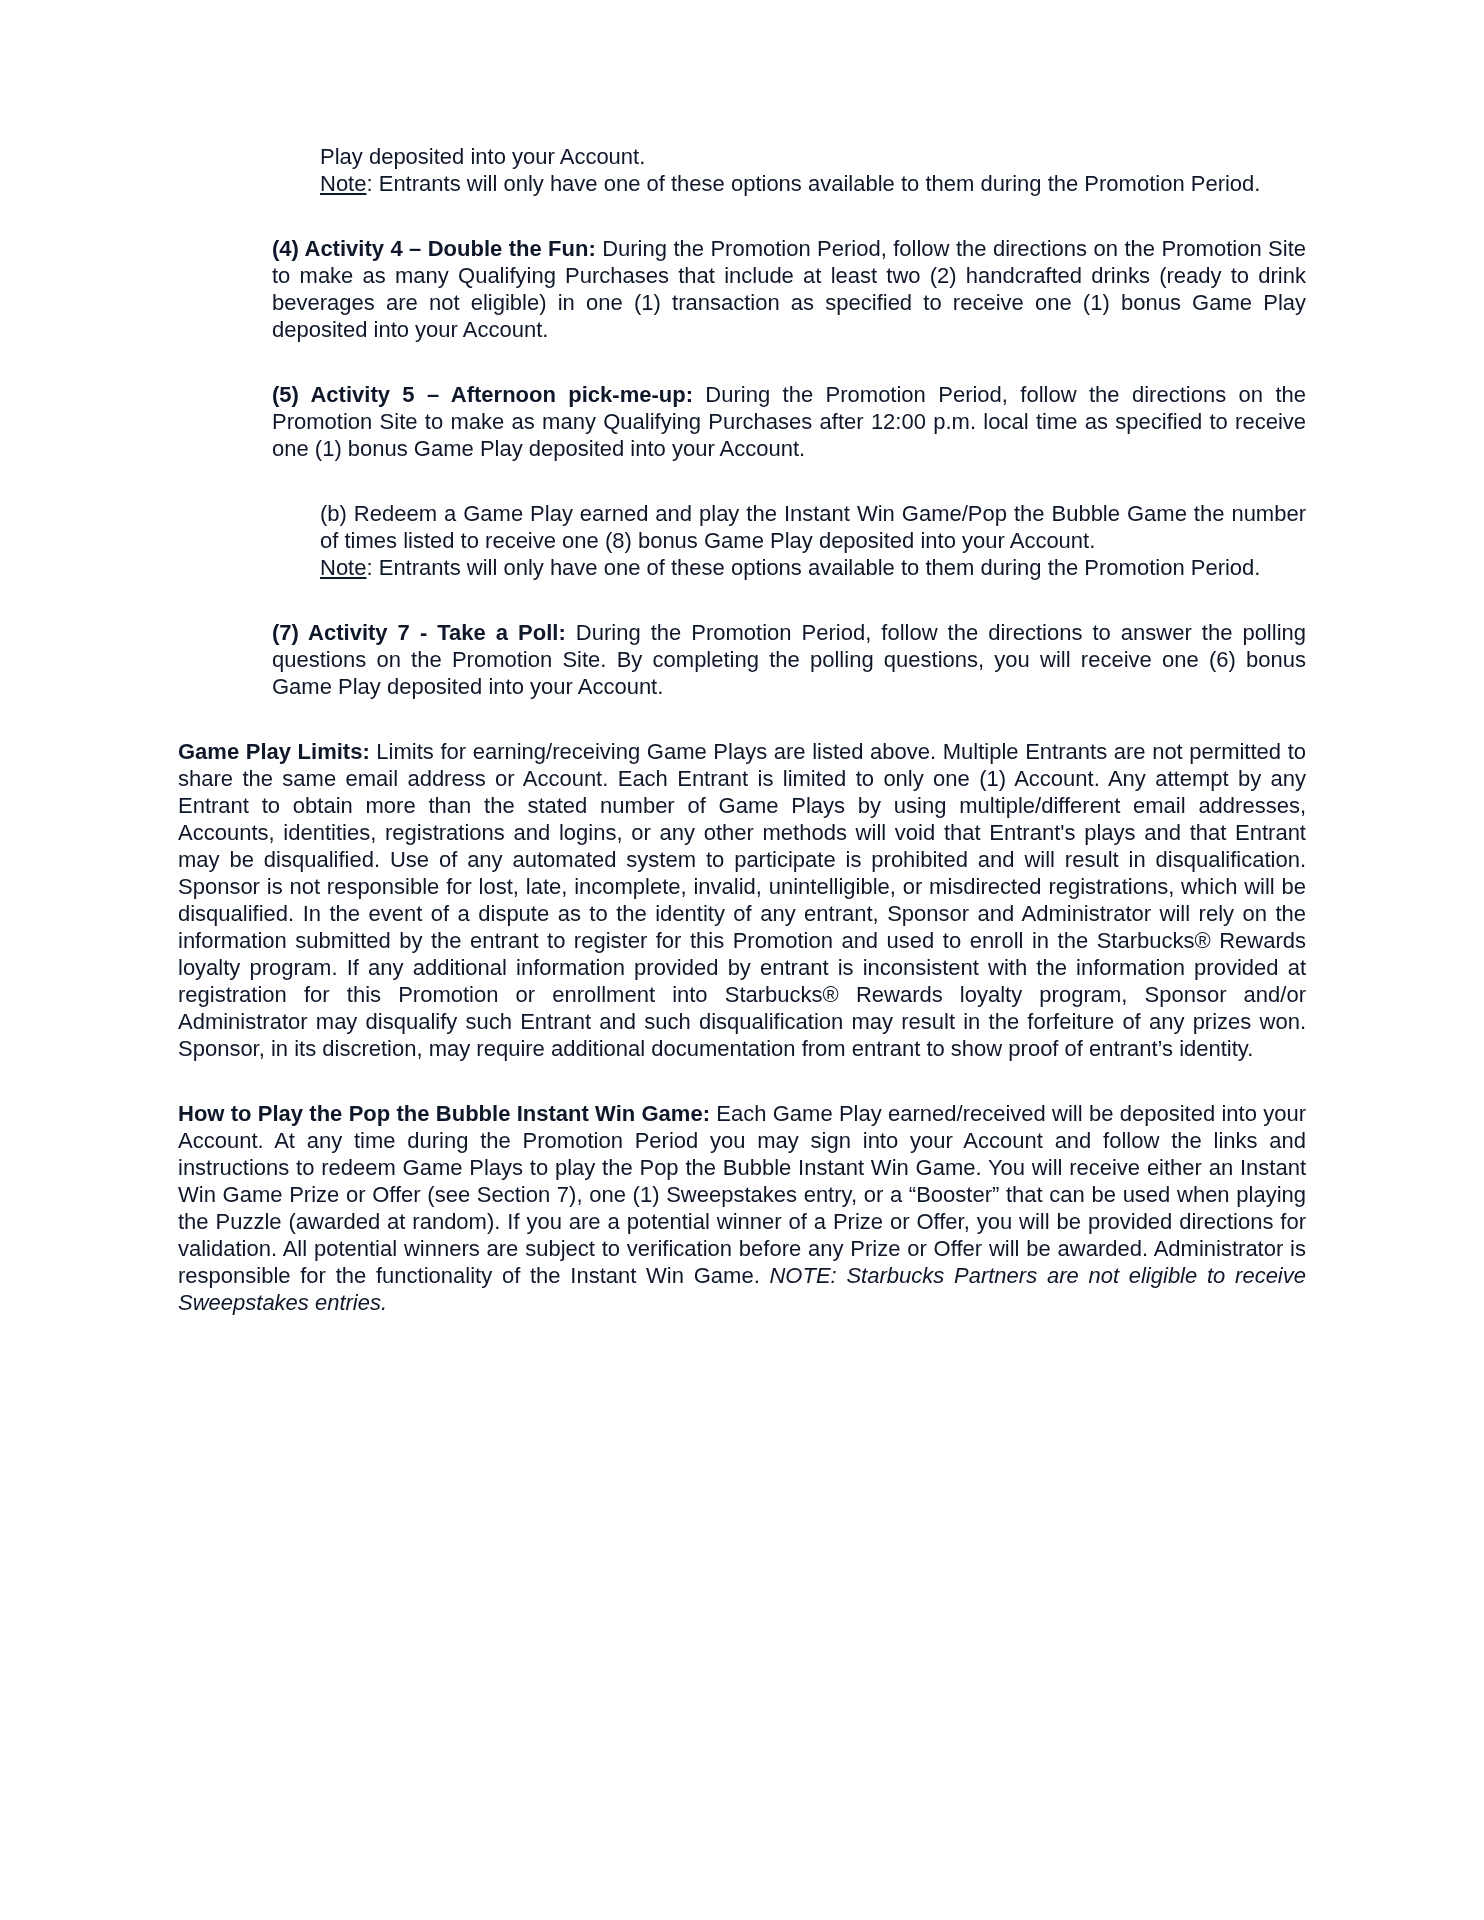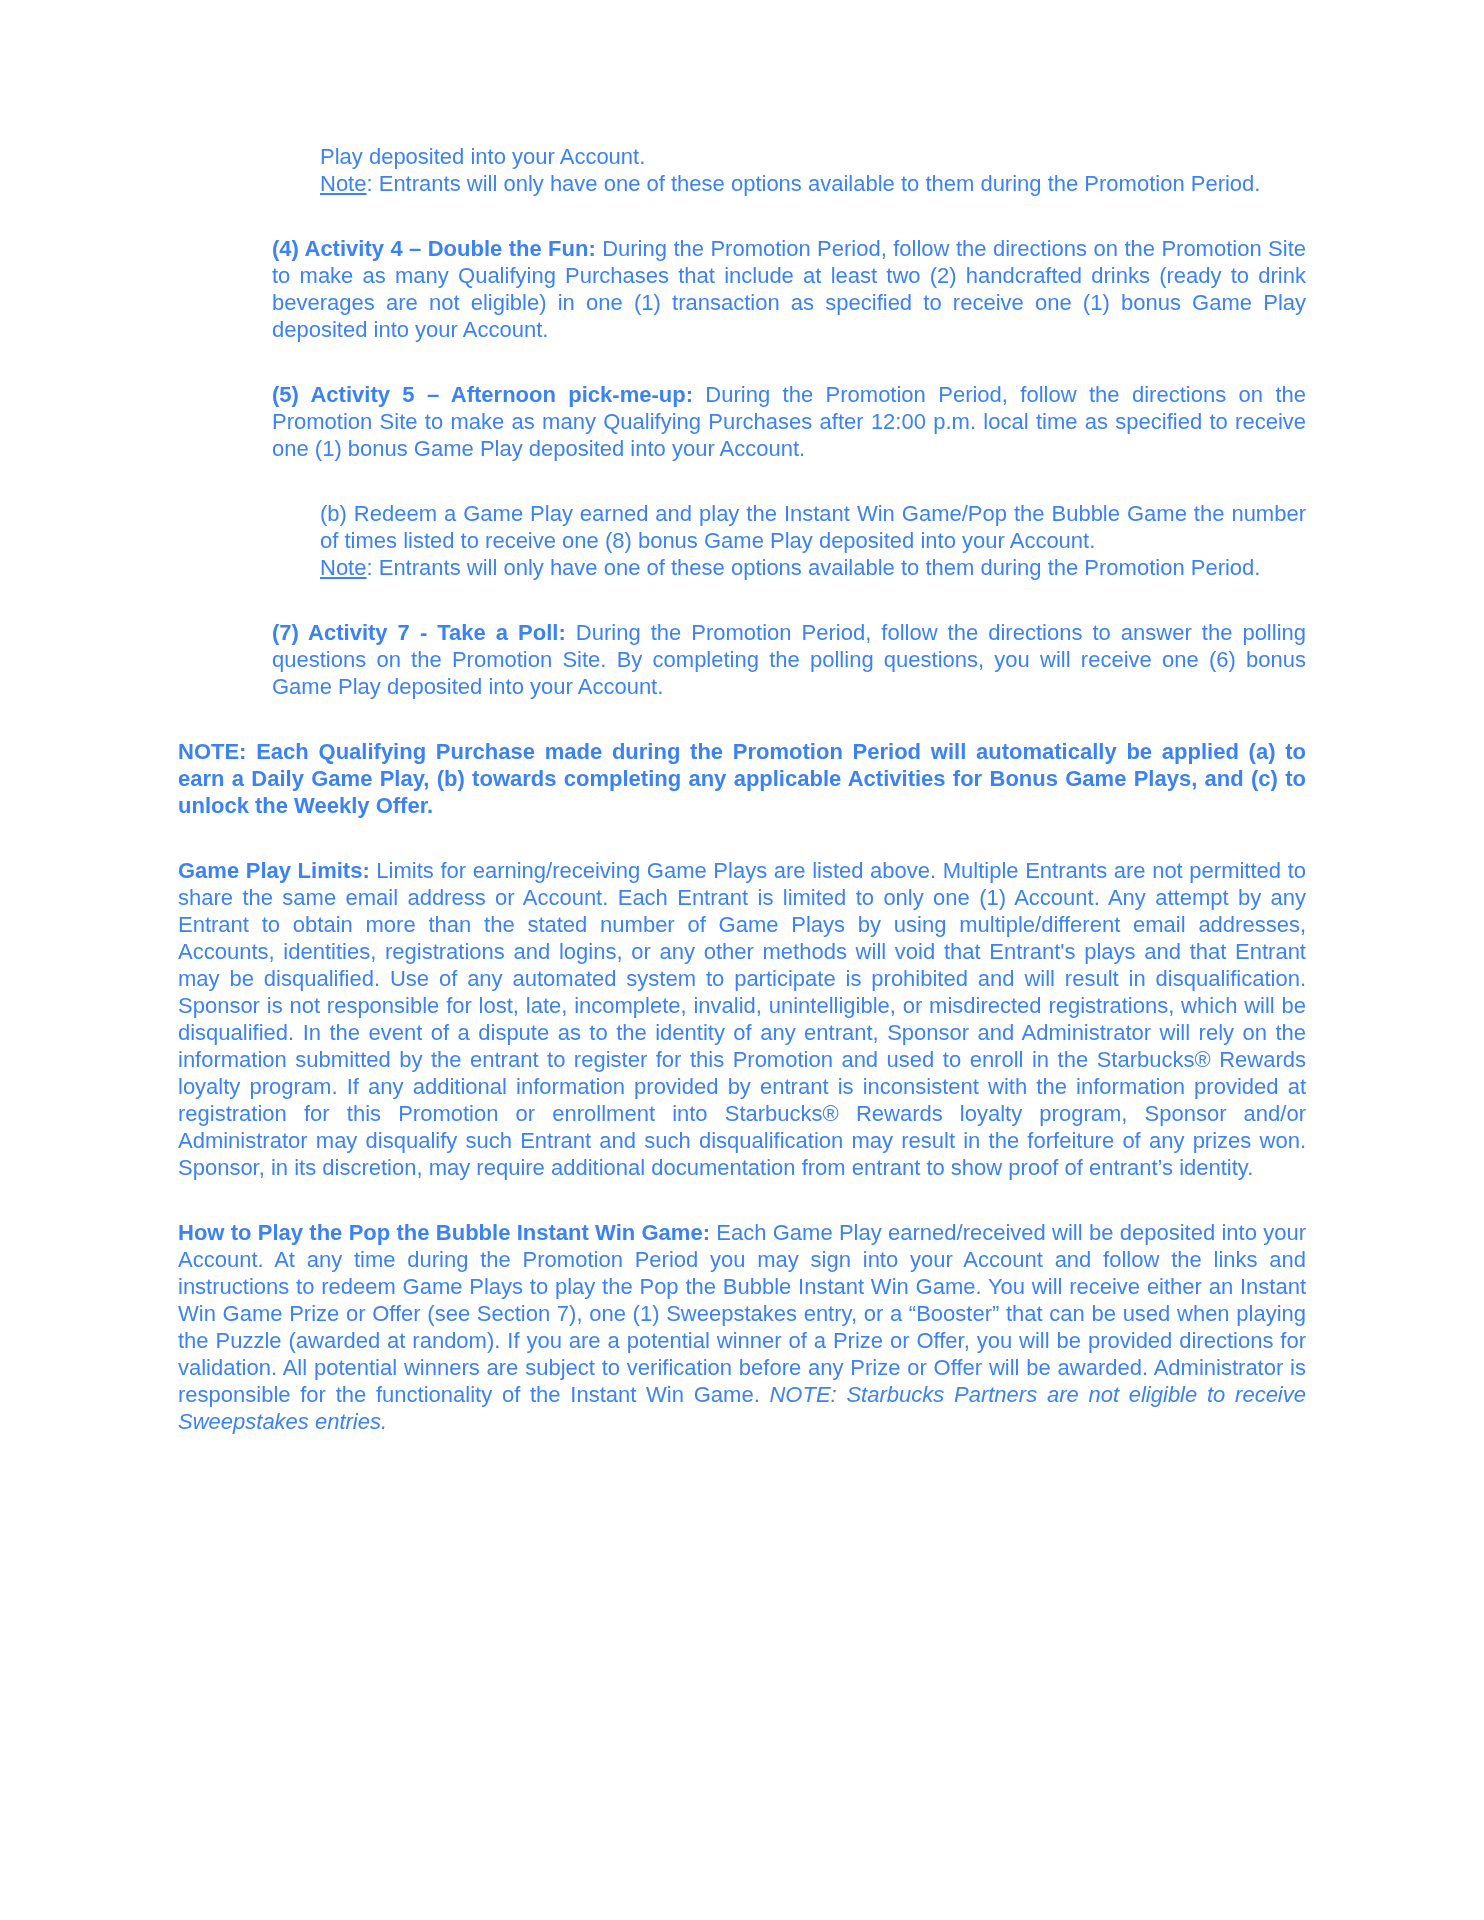--- a/index.html
+++ b/index.html
@@ -5,21 +5,21 @@
   html, body {
     margin: 0;
     padding: 0;
     background: #ffffff;
   }
   .page {
     width: 1484px;
     height: 1920px;
     box-sizing: border-box;
     background: #ffffff;
-    color: #3b82f6;
+    color: #0f172a;
     font-family: "Liberation Sans", "DejaVu Sans", sans-serif;
     font-size: 22px;
     line-height: 27px;
     padding: 143px 178px 0 178px;
     overflow: hidden;
   }
   .p {
     margin: 0 0 38px 0;
     text-align: justify;
     text-justify: inter-word;
@@ -55,23 +55,20 @@
     <span>(b) Redeem a Game Play earned and play the Instant Win Game/Pop the Bubble Game the number of times listed to receive one (8) bonus Game Play deposited into your Account.</span>
   </p>
   <p class="p ind2">
     <span class="u">Note</span><span>: Entrants will only have one of these options available to them during the Promotion Period.</span>
   </p>
 
   <p class="p ind1">
     <span class="b">(7) Activity 7 - Take a Poll:</span><span> During the Promotion Period, follow the directions to answer the polling questions on the Promotion Site. By completing the polling questions, you will receive one (6) bonus Game Play deposited into your Account.</span>
   </p>
 
-  <p class="p b">
-    <span>NOTE: Each Qualifying Purchase made during the Promotion Period will automatically be applied (a) to earn a Daily Game Play, (b) towards completing any applicable Activities for Bonus Game Plays, and (c) to unlock the Weekly Offer.</span>
-  </p>
 
   <p class="p">
     <span class="b">Game Play Limits:</span><span> Limits for earning/receiving Game Plays are listed above. Multiple Entrants are not permitted to share the same email address or Account. Each Entrant is limited to only one (1) Account. Any attempt by any Entrant to obtain more than the stated number of Game Plays by using multiple/different email addresses, Accounts, identities, registrations and logins, or any other methods will void that Entrant's plays and that Entrant may be disqualified. Use of any automated system to participate is prohibited and will result in disqualification. Sponsor is not responsible for lost, late, incomplete, invalid, unintelligible, or misdirected registrations, which will be disqualified. In the event of a dispute as to the identity of any entrant, Sponsor and Administrator will rely on the information submitted by the entrant to register for this Promotion and used to enroll in the Starbucks® Rewards loyalty program. If any additional information provided by entrant is inconsistent with the information provided at registration for this Promotion or enrollment into Starbucks® Rewards loyalty program, Sponsor and/or Administrator may disqualify such Entrant and such disqualification may result in the forfeiture of any prizes won. Sponsor, in its discretion, may require additional documentation from entrant to show proof of entrant’s identity.</span>
   </p>
 
   <p class="p">
     <span class="b">How to Play the Pop the Bubble Instant Win Game:</span><span> Each Game Play earned/received will be deposited into your Account. At any time during the Promotion Period you may sign into your Account and follow the links and instructions to redeem Game Plays to play the Pop the Bubble Instant Win Game. You will receive either an Instant Win Game Prize or Offer (see Section 7), one (1) Sweepstakes entry, or a “Booster” that can be used when playing the Puzzle (awarded at random). If you are a potential winner of a Prize or Offer, you will be provided directions for validation. All potential winners are subject to verification before any Prize or Offer will be awarded. Administrator is responsible for the functionality of the Instant Win Game. </span><span class="i">NOTE: Starbucks Partners are not eligible to receive Sweepstakes entries.</span>
   </p>
 
 </div>

